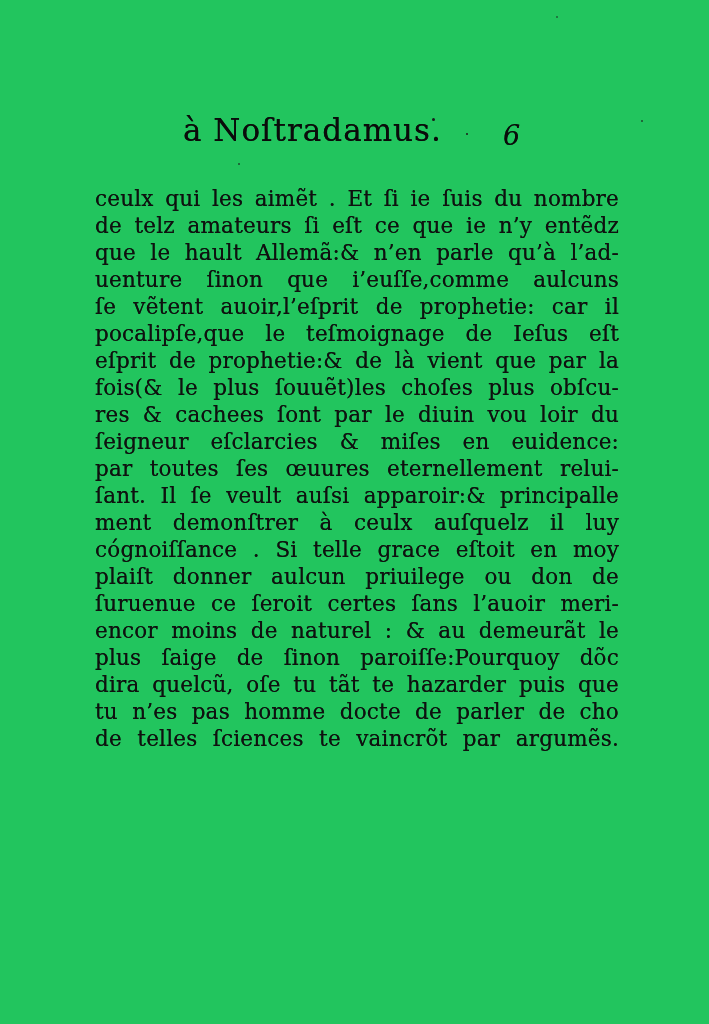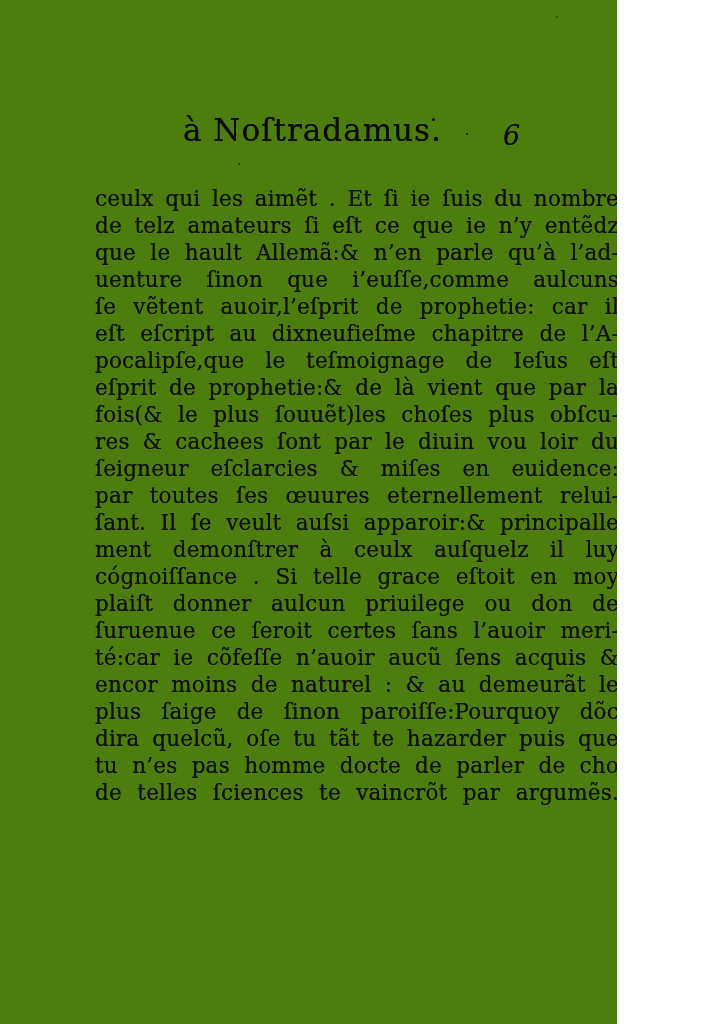--- a/index.html
+++ b/index.html
@@ -2,23 +2,23 @@
 <html><head>
 <meta charset="utf-8">
 <style>
   html, body {
     margin: 0;
     padding: 0;
     background: #ffffff;
   }
   .page {
     position: relative;
-    width: 617px;
+    width: 709px;
     height: 1024px;
-    background: #4d7c0f;
+    background: #22c55e;
     overflow: hidden;
     font-family: "DejaVu Serif", serif;
     color: #0d0d0d;
   }
   .header-row {
     position: absolute;
     top: 112px;
     left: 0;
     width: 709px;
     height: 50px;
@@ -79,33 +79,31 @@
     <span class="header-title">à Noſtradamus.</span>
     <span class="page-number">6</span>
   </div>
 
   <div class="text-block">
     <div class="line">ceulx qui les aimẽt . Et ſi ie ſuis du nombre</div>
     <div class="line">de telz amateurs ſi eſt ce que ie n’y entẽdz</div>
     <div class="line">que le hault Allemã:&amp; n’en parle qu’à l’ad-</div>
     <div class="line">uenture ſinon que i’euſſe,comme aulcuns</div>
     <div class="line">ſe vẽtent auoir,l’eſprit de prophetie: car il</div>
-    <div class="line">eſt eſcript au dixneufieſme chapitre de l’A-</div>
     <div class="line">pocalipſe,que le teſmoignage de Ieſus eſt</div>
     <div class="line">eſprit de prophetie:&amp; de là vient que par la</div>
     <div class="line">fois(&amp; le plus ſouuẽt)les choſes plus obſcu-</div>
     <div class="line">res &amp; cachees ſont par le diuin vou loir du</div>
     <div class="line">ſeigneur eſclarcies &amp; miſes en euidence:</div>
     <div class="line">par toutes ſes œuures eternellement relui-</div>
     <div class="line">ſant. Il ſe veult auſsi apparoir:&amp; principalle</div>
     <div class="line">ment demonſtrer à ceulx auſquelz il luy</div>
     <div class="line">cógnoiſſance . Si telle grace eſtoit en moy</div>
     <div class="line">plaiſt donner aulcun priuilege ou don de</div>
     <div class="line">ſuruenue ce ſeroit certes ſans l’auoir meri-</div>
-    <div class="line">té:car ie cõfeſſe n’auoir aucũ ſens acquis &amp;</div>
     <div class="line">encor moins de naturel : &amp; au demeurãt le</div>
     <div class="line">plus ſaige de ſinon paroiſſe:Pourquoy dõc</div>
     <div class="line">dira quelcũ, oſe tu tãt te hazarder puis que</div>
     <div class="line">tu n’es pas homme docte de parler de cho</div>
     <div class="line">de telles ſciences te vaincrõt par argumẽs.</div>
   </div>
 
   <span class="speck s1"></span>
   <span class="speck s2"></span>
   <span class="speck s3"></span>

